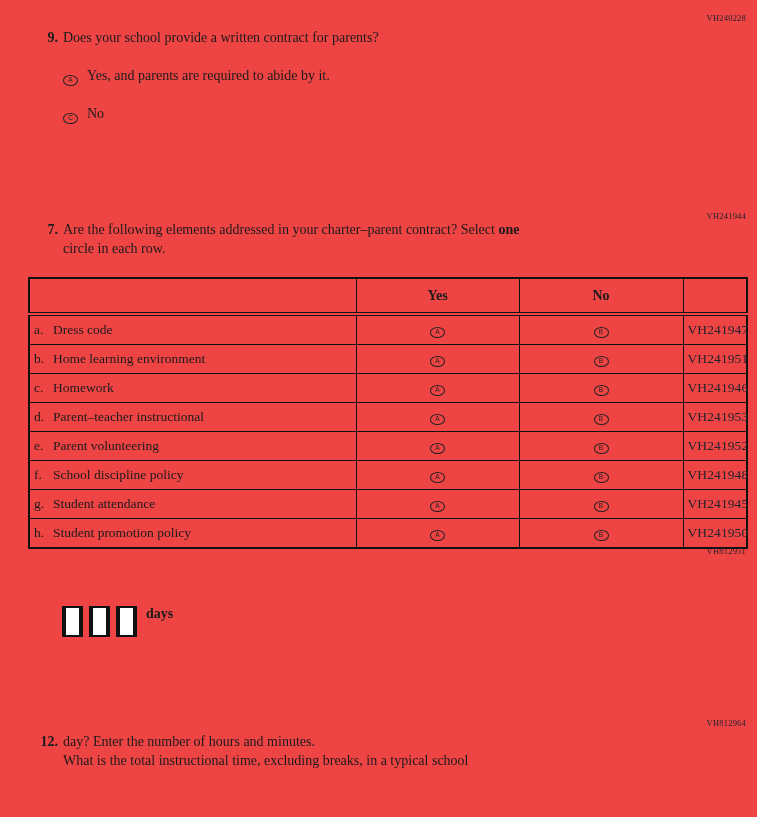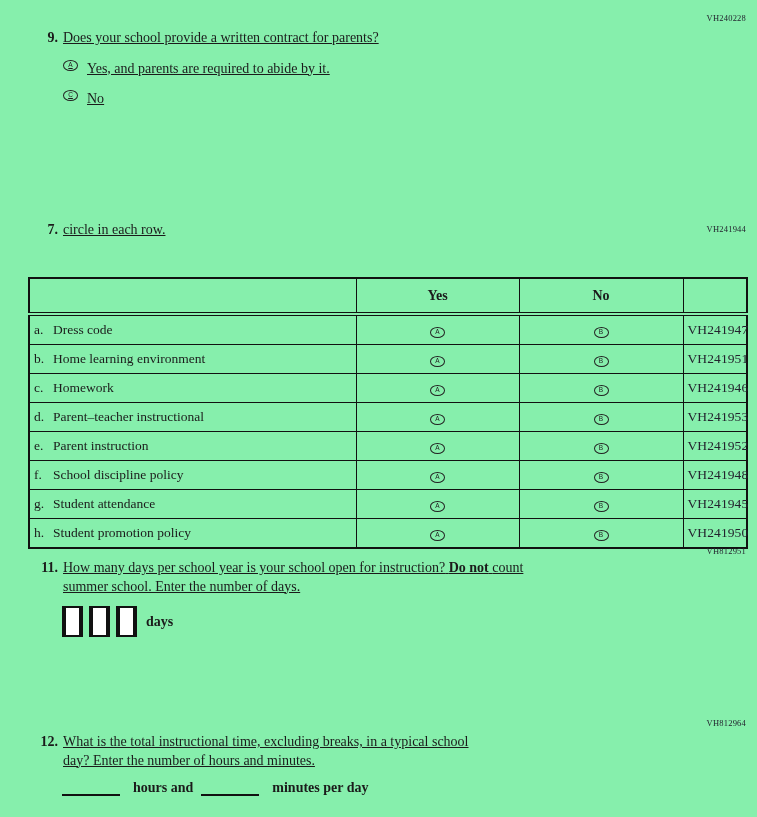--- a/index.html
+++ b/index.html
@@ -1,28 +1,28 @@
 <!DOCTYPE html>
 <html><head>
 <meta charset="utf-8">
 <style>
   html,body { margin:0; padding:0; background:#ffffff; }
   .page {
-    position:relative; width:757px; height:817px; background:#86efac;
+    position:relative; width:757px; height:817px; background:#ef4444;
     font-family:"Liberation Serif", serif; color:#1b1b1b; overflow:hidden;
   }
   .vhcode {
     position:absolute; right:11px; font-size:8.5px; letter-spacing:0.2px;
     color:#23232e; text-align:right;
   }
   .question { position:absolute; left:34px; display:flex; font-size:14px; line-height:18.5px; }
   .qnum { flex:none; width:24px; text-align:right; font-weight:bold; margin-right:5px; }
-  .qbody { max-width:600px;text-decoration:underline; }
+  .qbody { max-width:600px; }
   .options { margin-top:10px; }
-  .option { display:flex; align-items:flex-start; margin-top:12px; height:18px; }
+  .option { display:flex; align-items:flex-end; margin-top:20px; height:18px; }
   .circle {
     display:inline-block; box-sizing:border-box; width:15px; height:11px;
     border:1.4px solid #222; border-radius:50%;
     font-family:"Liberation Sans", sans-serif; font-size:6.5px; line-height:8.5px;
     text-align:center; color:#222; flex:none;
   }
   .option .circle { margin-right:9px; }
   b.inlinebold { font-weight:bold; }
 
   
@@ -37,21 +37,21 @@
   table.qtable thead th { height:25px; border-bottom:4px double #111;
     font-size:14px; font-weight:bold; text-align:center; }
   table.qtable tbody td { height:20px; font-size:13.5px; }
   td.cell-label { padding-left:8px; }
   td.cell-label .prefix { display:inline-block; width:19px; }
   td.cell-bubble { text-align:center; vertical-align:middle; }
   td.cell-code, th.cell-code { border-left:2px solid #111; }
   td.cell-code { font-size:8px; padding-left:3px; color:#23232e; letter-spacing:0.1px; }
 
   
-  .digit-row { position:absolute; left:62px; top:606px; display:flex; align-items:center; }
+  .digit-row { position:absolute; left:62px; top:606px; display:flex; align-items:flex-start; }
   .digit-box {
     display:inline-block; box-sizing:border-box; width:21px; height:31px;
     border:2px solid #111; border-left-width:4px; border-right-width:4px;
     margin-right:6px; background:#fff;
   }
   .unit-label { font-size:14px; font-weight:bold; margin-left:3px; }
 
   
   .fill-row { position:absolute; left:62px; top:779px; display:flex; align-items:flex-end;
     font-size:14px; height:17px; }
@@ -76,24 +76,25 @@
           <span>Yes, and parents are required to abide by it.</span>
         </div>
         <div class="option">
           <span class="circle">C</span>
           <span>No</span>
         </div>
       </div>
     </div>
   </div>
 
-  <div class="vhcode" style="top:224px">VH241944</div>
+  <div class="vhcode" style="top:211px">VH241944</div>
   <div class="question" style="top:221px">
     <span class="qnum">7.</span>
     <div class="qbody">
+      <div><span>Are the following elements addressed in your charter–parent contract? Select</span> <b class="inlinebold">one</b></div>
       <div>circle in each row.</div>
     </div>
   </div>
 
   <div class="qtable-wrap">
     <table class="qtable">
       <colgroup>
         <col class="c-label">
           <col class="c-yes">
           <col class="c-no">
@@ -126,21 +127,21 @@
           <td class="cell-bubble"><span class="circle">B</span></td>
           <td class="cell-code">VH241946</td>
         </tr>
         <tr>
           <td class="cell-label"><span class="prefix">d.</span><span>Parent–teacher instructional</span></td>
           <td class="cell-bubble"><span class="circle">A</span></td>
           <td class="cell-bubble"><span class="circle">B</span></td>
           <td class="cell-code">VH241953</td>
         </tr>
         <tr>
-          <td class="cell-label"><span class="prefix">e.</span><span>Parent instruction</span></td>
+          <td class="cell-label"><span class="prefix">e.</span><span>Parent volunteering</span></td>
           <td class="cell-bubble"><span class="circle">A</span></td>
           <td class="cell-bubble"><span class="circle">B</span></td>
           <td class="cell-code">VH241952</td>
         </tr>
         <tr>
           <td class="cell-label"><span class="prefix">f.</span><span>School discipline policy</span></td>
           <td class="cell-bubble"><span class="circle">A</span></td>
           <td class="cell-bubble"><span class="circle">B</span></td>
           <td class="cell-code">VH241948</td>
         </tr>
@@ -154,42 +155,29 @@
           <td class="cell-label"><span class="prefix">h.</span><span>Student promotion policy</span></td>
           <td class="cell-bubble"><span class="circle">A</span></td>
           <td class="cell-bubble"><span class="circle">B</span></td>
           <td class="cell-code">VH241950</td>
         </tr>
       </tbody>
     </table>
   </div>
 
   <div class="vhcode" style="top:546px">VH812951</div>
-  <div class="question" style="top:559px">
-    <span class="qnum">11.</span>
-    <div class="qbody">
-      <div><span>How many days per school year is your school open for instruction?</span> <b class="inlinebold">Do not</b> <span>count</span></div>
-      <div>summer school. Enter the number of days.</div>
-    </div>
-  </div>
   <div class="digit-row">
     <span class="digit-box"></span>
     <span class="digit-box"></span>
     <span class="digit-box"></span>
     <span class="unit-label">days</span>
   </div>
 
   <div class="vhcode" style="top:718px">VH812964</div>
   <div class="question" style="top:733px">
     <span class="qnum">12.</span>
     <div class="qbody">
+      <div>day? Enter the number of hours and minutes.</div>
       <div>What is the total instructional time, excluding breaks, in a typical school</div>
-      <div>day? Enter the number of hours and minutes.</div>
     </div>
-  </div>
-  <div class="fill-row">
-    <span class="blank"></span>
-    <span class="fill-label">hours and</span>
-    <span class="blank second" style="margin-left:8px"></span>
-    <span class="fill-label">minutes per day</span>
   </div>
 
 </div>
 
 </body></html>

